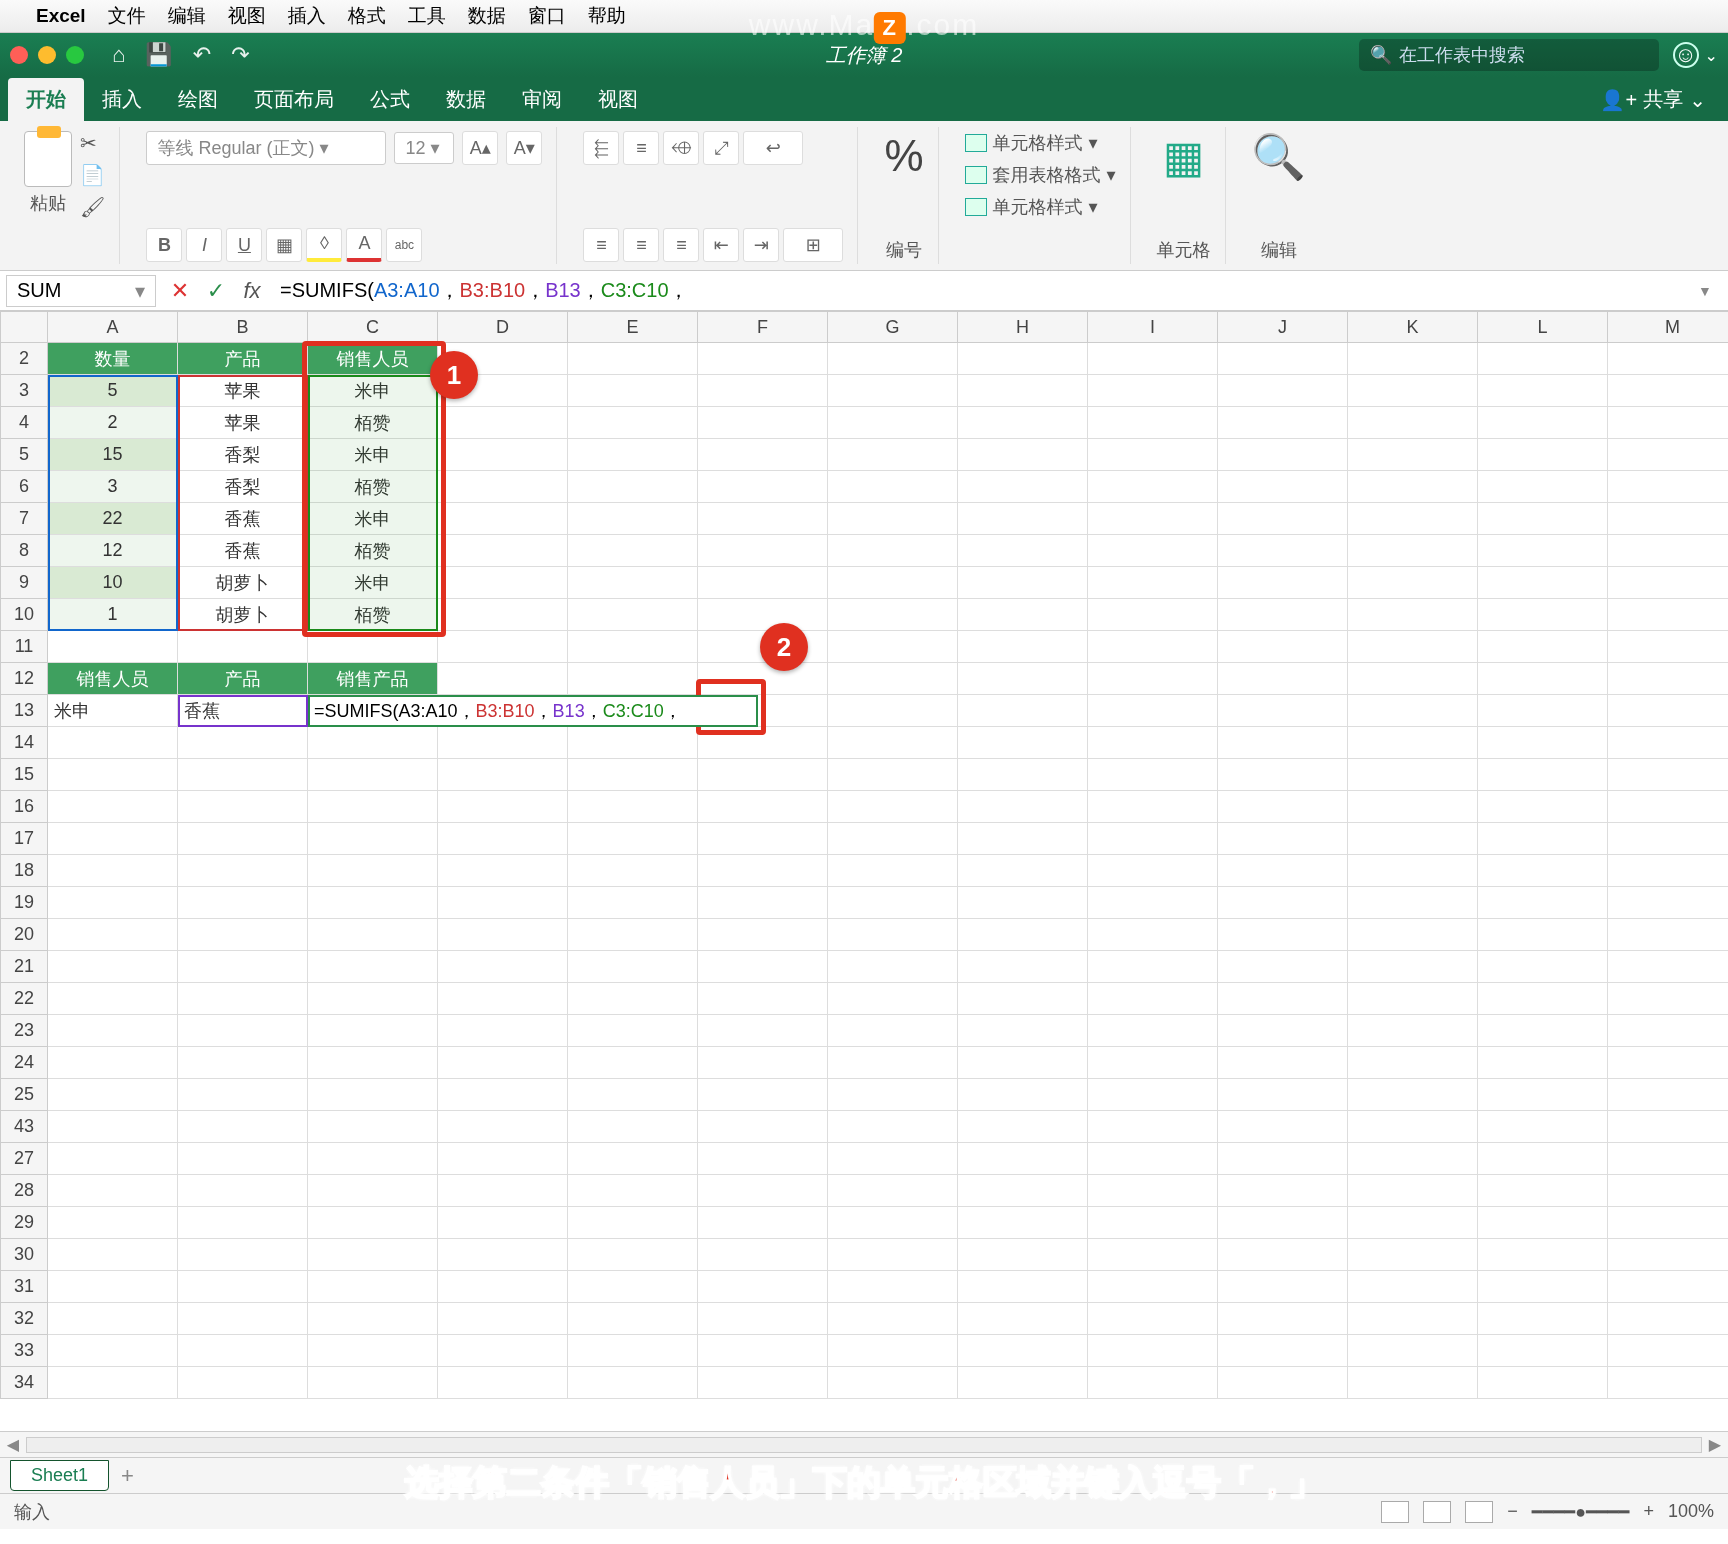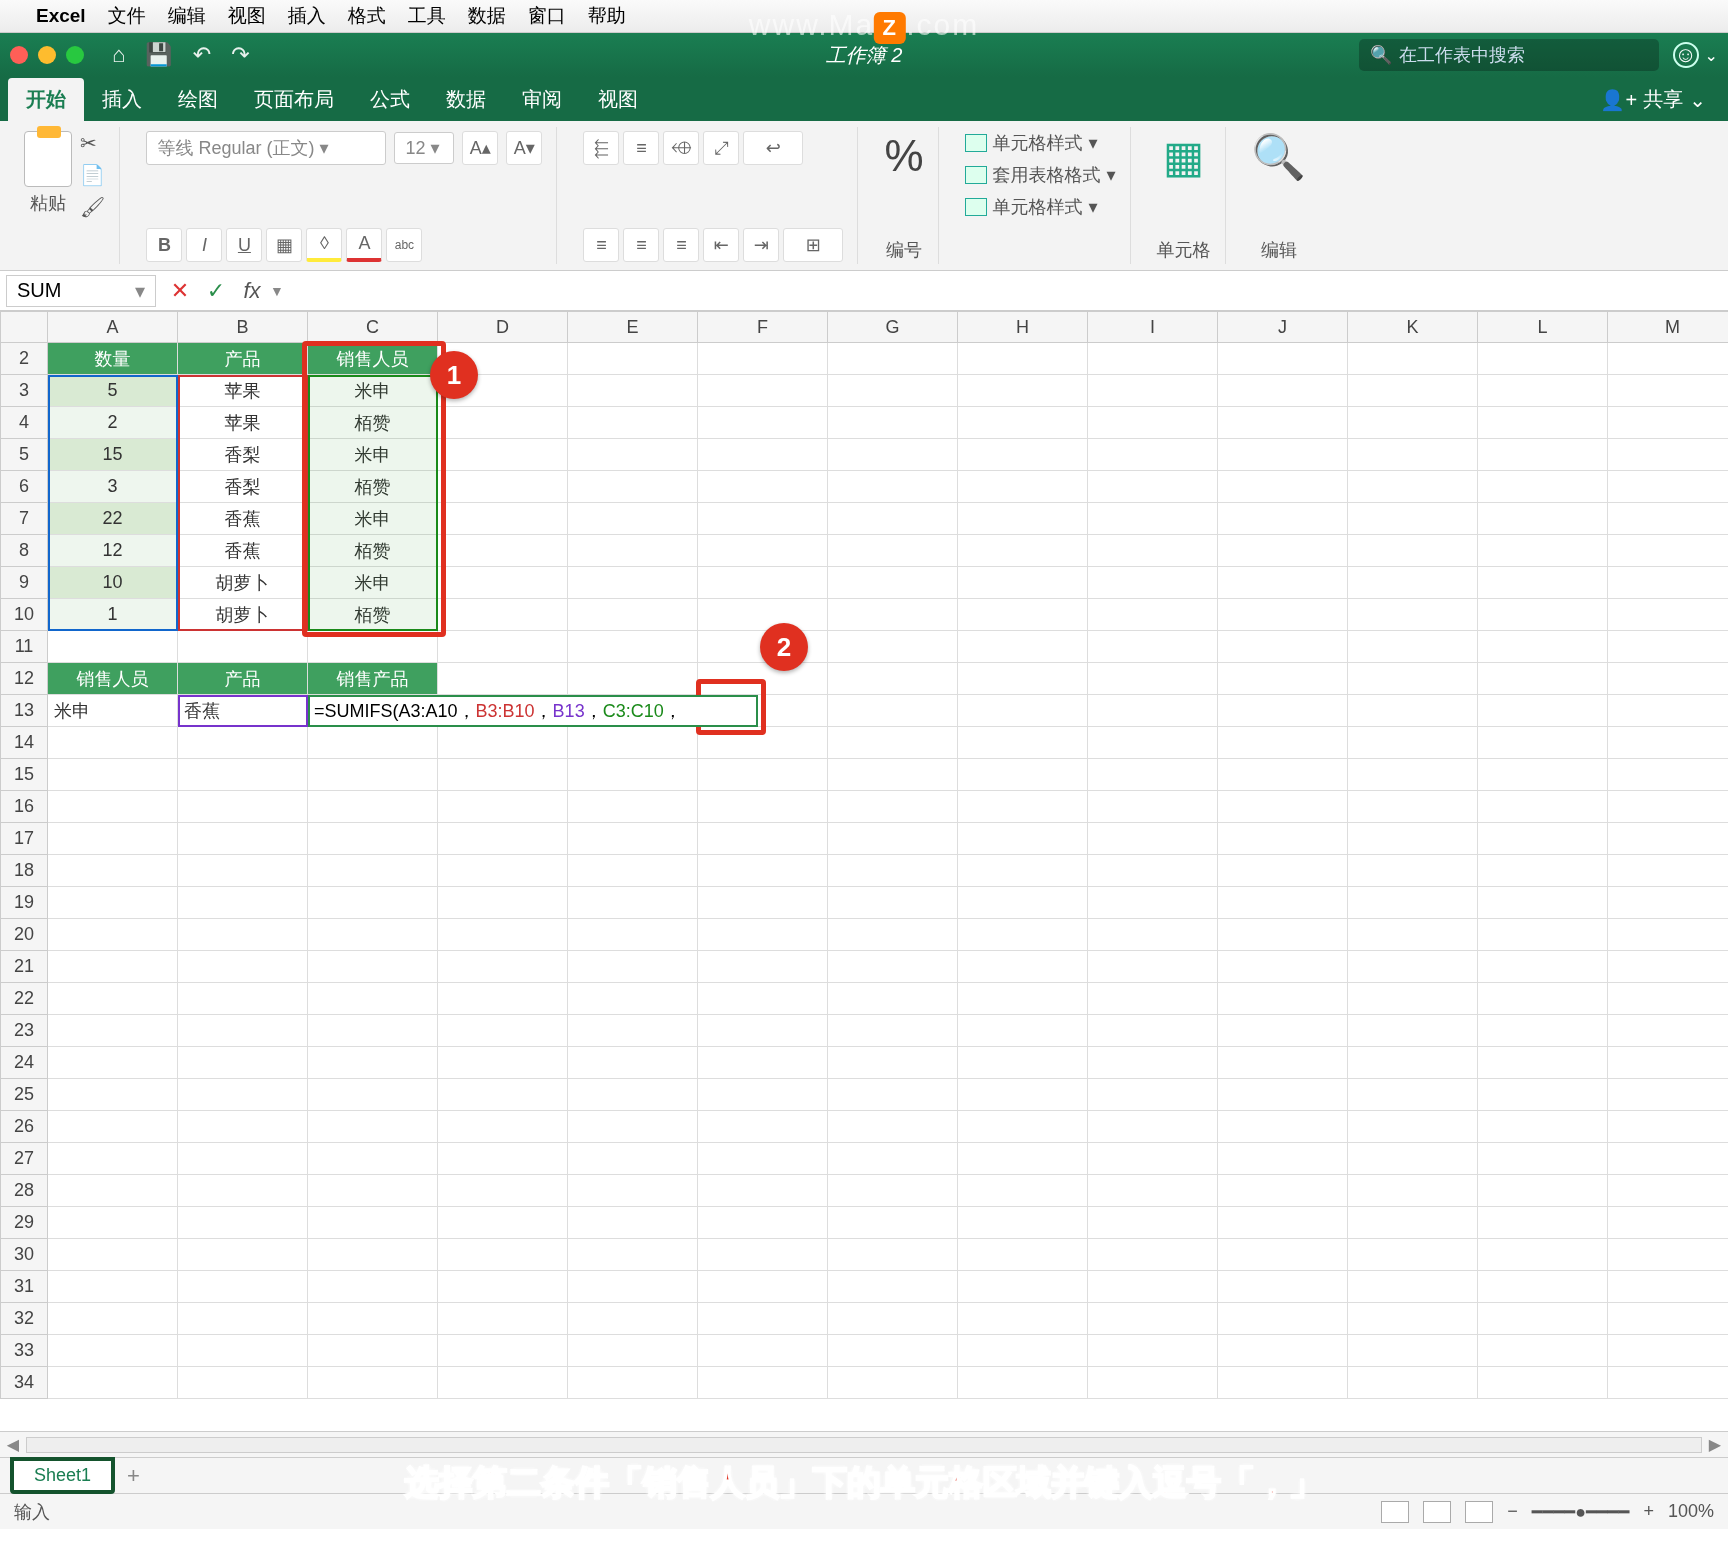--- a/index.html
+++ b/index.html
@@ -83,21 +83,21 @@
 .editing { position:absolute; background:#fff; border:2px solid #2a8e4a; font-size:18px; padding:2px 4px; display:flex; align-items:center; }
 .tooltip { position:absolute; background:#ffffe8; border:1px solid #bbb; padding:4px 10px; font-size:18px; box-shadow:2px 2px 4px rgba(0,0,0,.15); white-space:nowrap; }
 .tooltip a { color:#1155cc; text-decoration:underline; }
 .tooltip b { color:#1155cc; font-weight:bold; text-decoration:underline; }
 
 
 .hscroll { height:26px; background:#f5f5f5; border-top:1px solid #ccc; display:flex; align-items:center; }
 .hscroll .arrow { width:26px; text-align:center; color:#888; }
 .hscroll .track { flex:1; background:#eee; height:16px; border:1px solid #ccc; }
 .sheettabs { height:36px; background:#f5f5f5; border-top:1px solid #ccc; display:flex; align-items:center; padding:0 10px; }
-.sheettabs .stab { padding:4px 20px; border:4px solid #14532d; background:#fff; border-radius:0 0 4px 4px; font-size:18px; color:#1a7e52; margin-right:6px; }
+.sheettabs .stab { padding:4px 20px; border:1px solid #14532d; background:#fff; border-radius:0 0 4px 4px; font-size:18px; color:#1a7e52; margin-right:6px; }
 .sheettabs .plus { color:#888; font-size:22px; margin-left:6px; }
 .statusbar { height:36px; background:#f5f5f5; border-top:1px solid #ccc; display:flex; align-items:center; padding:0 14px; font-size:18px; color:#555; }
 .statusbar .right { margin-left:auto; display:flex; align-items:center; gap:14px; }
 .viewbtn { width:28px; height:22px; border:1px solid #aaa; background:#fff; }
 
 
 .watermark { position:absolute; top:8px; left:50%; transform:translateX(-50%); font-size:30px; color:rgba(255,255,255,.6); letter-spacing:2px; pointer-events:none; z-index:50; }
 .wm-badge { display:inline-flex; width:32px; height:32px; background:#ff7a00; color:#fff; border-radius:6px; align-items:center; justify-content:center; font-weight:bold; font-size:22px; }
 .caption { position:absolute; bottom:38px; left:50%; transform:translateX(-50%); font-size:34px; font-weight:bold; color:#e03020; -webkit-text-stroke:2px #fff; text-shadow:0 0 4px #fff,0 0 4px #fff; white-space:nowrap; z-index:60; }
 </style>
@@ -225,20 +225,23 @@
 </div>
 
 <div class="fbar">
   <div class="namebox">
     <span>SUM</span>
       <span class="dd">▾</span>
   </div>
   <div class="fb-btn fb-cancel">✕</div>
   <div class="fb-btn fb-ok">✓</div>
   <div class="fb-btn fb-fx">fx</div>
+  <div class="fb-input">
+    <span>=SUMIFS(</span><span class="ref1">A3:A10</span>，<span class="ref2">B3:B10</span>，<span class="ref3">B13</span>，<span class="ref4">C3:C10</span>，
+  </div>
   <div class="fb-expand">▼</div>
 </div>
 
 <div class="grid-wrap">
   <div class="corner"></div>
   <div class="colheads" id="colheads">
       <div style="width: 130px;">A</div>
       <div style="width: 130px;">B</div>
       <div style="width: 130px;">C</div>
       <div style="width: 130px;">D</div>
@@ -270,21 +273,21 @@
       <div>16</div>
       <div>17</div>
       <div>18</div>
       <div>19</div>
       <div>20</div>
       <div>21</div>
       <div>22</div>
       <div>23</div>
       <div>24</div>
       <div>25</div>
-      <div>26</div>
+      <div>43</div>
       <div>27</div>
       <div>28</div>
       <div>29</div>
       <div>30</div>
       <div>31</div>
       <div>32</div>
       <div>33</div>
       <div>34</div>
     </div>
   <div class="cells" id="cells">

